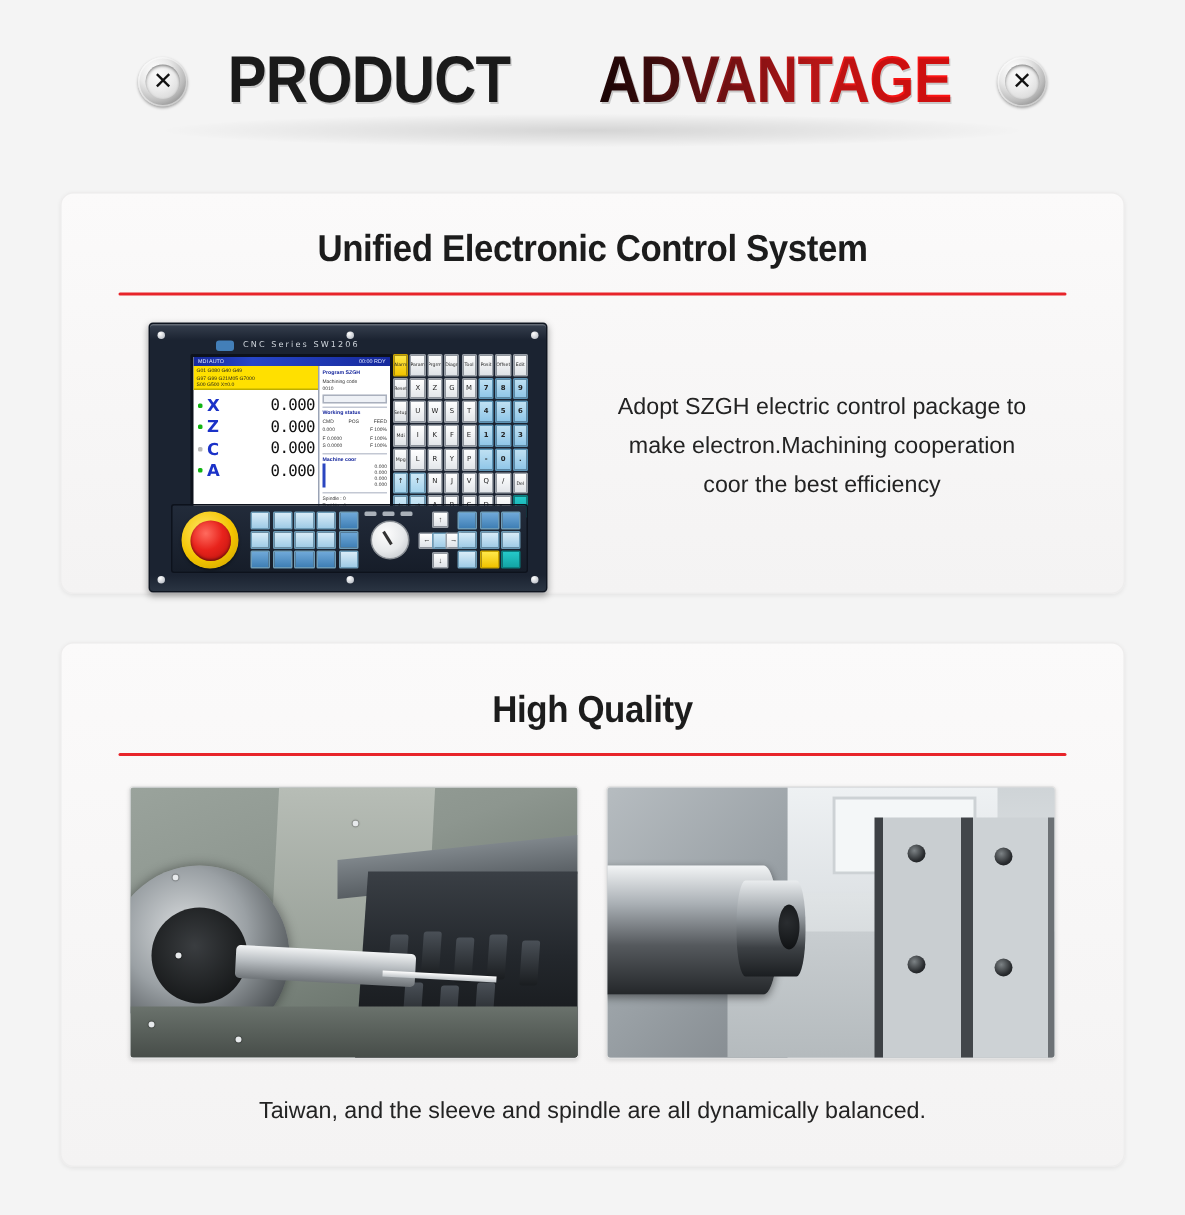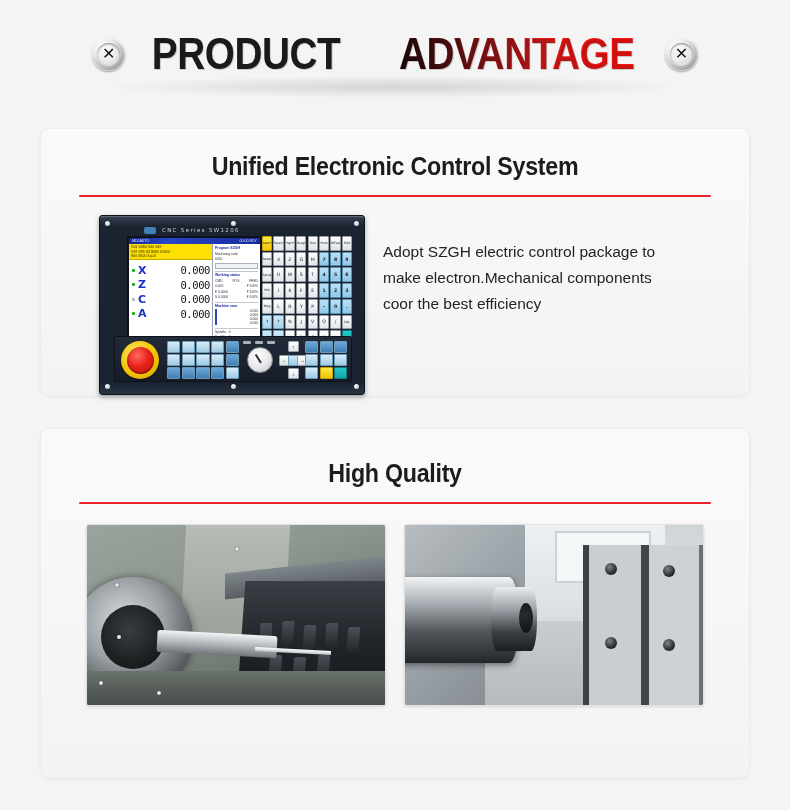--- a/index.html
+++ b/index.html
@@ -74,22 +74,22 @@
   .card-2 .card-title { margin-top: 30px; }
   .divider {
     height: 2px; background: #e8242a; margin: 14px auto 0; border-radius: 1px;
   }
   .card-1 .divider { width: 632px; }
   .card-2 .divider { width: 632px; }
 
   
   .c1-body { display: flex; align-items: flex-start; padding: 18px 0 0 0; }
   .c1-text {
-    width: 330px; margin-left: 18px; margin-top: 24px;
-    text-align: left; color: #232323;
+    width: 330px; margin-left: 18px; margin-top: 44px;
+    text-align: center; color: #232323;
     font-size: 15.5px; line-height: 26px;
   }
 
   
   .cnc {
     position: relative; width: 266px; height: 180px; margin-left: 58px;
     background: linear-gradient(to bottom, #37404f 0%, #1b2331 6%, #1b2331 94%, #2a3442 100%);
     border-radius: 3px;
     box-shadow: 0 2px 5px rgba(0,0,0,0.35), inset 0 1px 0 rgba(255,255,255,0.22);
     border: 1px solid #0f1520;
@@ -489,21 +489,21 @@
             <span class="rk"></span>
             <span class="rk"></span>
             <span class="rk y"></span>
             <span class="rk t"></span>
           </div>
         </div>
       </div>
 
       <div class="c1-text">
         <div>Adopt SZGH electric control package to</div>
-        <div>make electron.Mechanical components</div>
+        <div>make electron.Machining cooperation</div>
         <div>coor the best efficiency</div>
       </div>
     </div>
   </div>
 
   <div class="card card-2">
     <div class="card-title">High Quality</div>
     <div class="divider"></div>
 
     <div class="photos">
@@ -568,16 +568,17 @@
           <span class="p2-bolt" style="left:80px; top:20px"></span>
           <span class="p2-bolt" style="left:22px; top:92px"></span>
           <span class="p2-bolt" style="left:80px; top:94px"></span>
         </div>
         <div class="p2-spindle"></div>
         <div class="p2-collet"></div>
       </div>
     </div>
 
     <div class="caption">
+      <div>Taiwan, and the sleeve and spindle are all dynamically balanced.</div>
     </div>
   </div>
 
 </div>
 
 </body></html>

